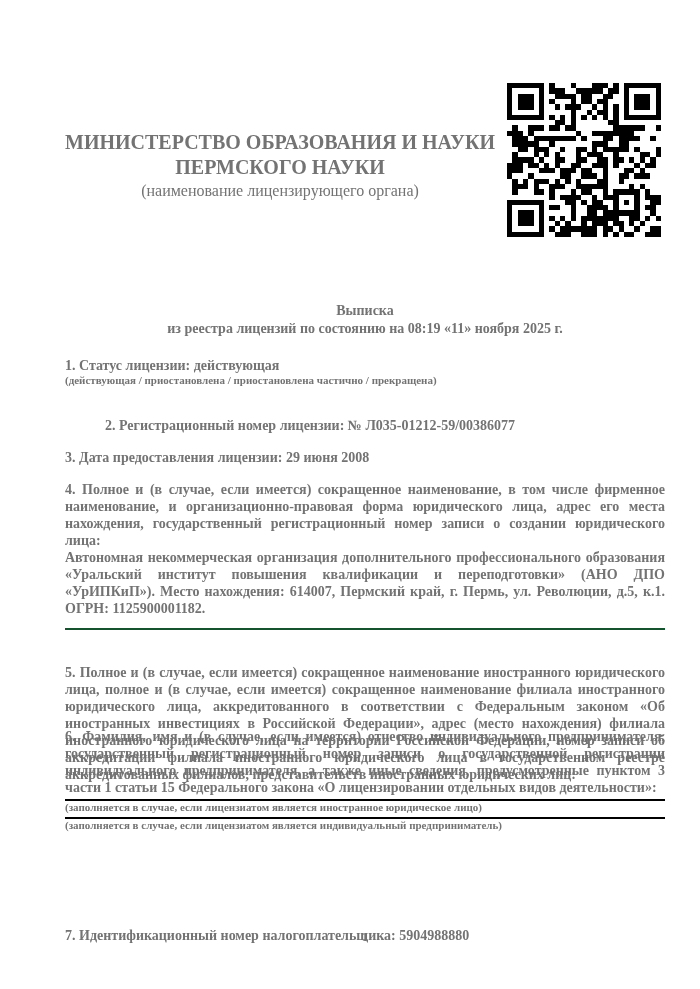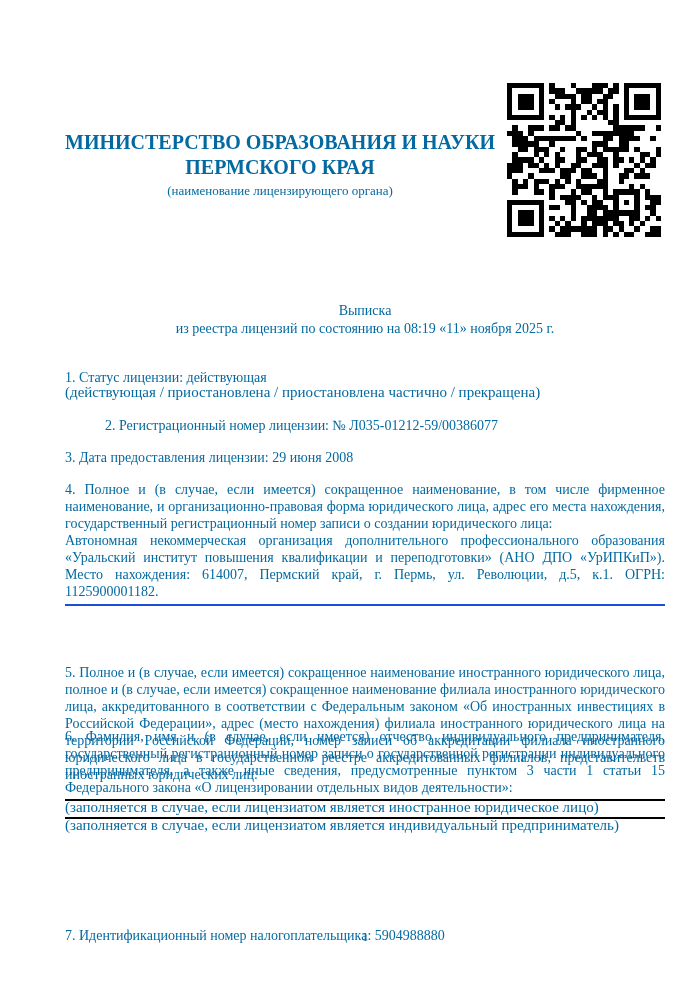--- a/index.html
+++ b/index.html
@@ -1,81 +1,81 @@
 <!DOCTYPE html>
 <html><head>
 <meta charset="utf-8">
 <style>
   html,body { margin:0; padding:0; background:#888; }
   .page {
     position:relative;
     width:700px; height:989px;
     margin:0 auto;
     background:#ffffff;
-    color:#0369a1;
+    color:#737373;
     font-family:"Liberation Serif","DejaVu Serif",serif;
     overflow:hidden;
   }
-  .abs { position:absolute; }
+  .abs { position:absolute;font-weight:bold; }
   
   .ministry {
     left:65px; top:130px; width:430px;
     text-align:center;
     font-weight:bold;
     font-size:20px; line-height:25px;
   }
   .ministry-caption {
     font-weight:normal;
-    font-size:13px; line-height:13px;
+    font-size:16px; line-height:13px;
     margin-top:4px;
   }
   .qr-box { left:507px; top:83px; width:154px; height:154px; }
   .qr-box svg { display:block; width:154px; height:154px; shape-rendering:crispEdges; }
   
   .doc-title {
     left:65px; top:302px; width:600px;
     text-align:center;
     font-size:14px; line-height:18px;
   }
   
   .item {
     left:65px; width:600px;
     font-size:14px; line-height:17px;
   }
   .item p { margin:0; text-align:justify; }
   .item .single { text-align:left; }
   .fill-caption {
-    font-size:15px; line-height:13px;
+    font-size:11px; line-height:13px;
     text-align:center;
     margin:0;
   }
   .value-underlined {
-    border-bottom:2px solid #1d4ed8;
-    padding-bottom:4px;
+    border-bottom:2px solid #14532d;
+    padding-bottom:11px;
   }
   .blank-rule {
     border-top:2px solid #000;
     height:0;
   }
   .cap-gap { margin-top:4px; }
   .item1-cap { margin-top:1px; }
   .page-number {
     left:65px; top:929px; width:600px;
     text-align:center;
     font-size:13.5px;
   }
 </style>
 </head>
 <body>
 
 <div class="page">
 
   <div class="abs ministry">
     <div>МИНИСТЕРСТВО ОБРАЗОВАНИЯ И НАУКИ</div>
-    <div>ПЕРМСКОГО КРАЯ</div>
+    <div>ПЕРМСКОГО НАУКИ</div>
     <div class="ministry-caption">(наименование лицензирующего органа)</div>
   </div>
 
   <div class="abs qr-box">
     <svg id="qr-svg" viewBox="0 0 29 29" xmlns="http://www.w3.org/2000/svg">
         <rect x="0" y="0" width="29" height="29" fill="#ffffff"></rect>
         <rect x="0" y="0" width="1" height="1" fill="#000000"></rect>
         <rect x="1" y="0" width="1" height="1" fill="#000000"></rect>
         <rect x="2" y="0" width="1" height="1" fill="#000000"></rect>
         <rect x="3" y="0" width="1" height="1" fill="#000000"></rect>
@@ -511,21 +511,21 @@
         <rect x="27" y="28" width="1" height="1" fill="#000000"></rect>
         <rect x="28" y="28" width="1" height="1" fill="#000000"></rect>
       </svg>
   </div>
 
   <div class="abs doc-title">
     <div>Выписка</div>
     <div>из реестра лицензий по состоянию на 08:19 «11» ноября 2025 г.</div>
   </div>
 
-  <div class="abs item" style="top:369px;">
+  <div class="abs item" style="top:357px;">
     <p class="single">1. Статус лицензии: действующая</p>
     <p class="fill-caption item1-cap">(действующая / приостановлена / приостановлена частично / прекращена)</p>
   </div>
 
   <div class="abs item" style="top:417px;margin-left:40px;">
     <p class="single">2. Регистрационный номер лицензии: № Л035-01212-59/00386077</p>
   </div>
 
   <div class="abs item" style="top:449px;">
     <p class="single">3. Дата предоставления лицензии: 29 июня 2008</p>

